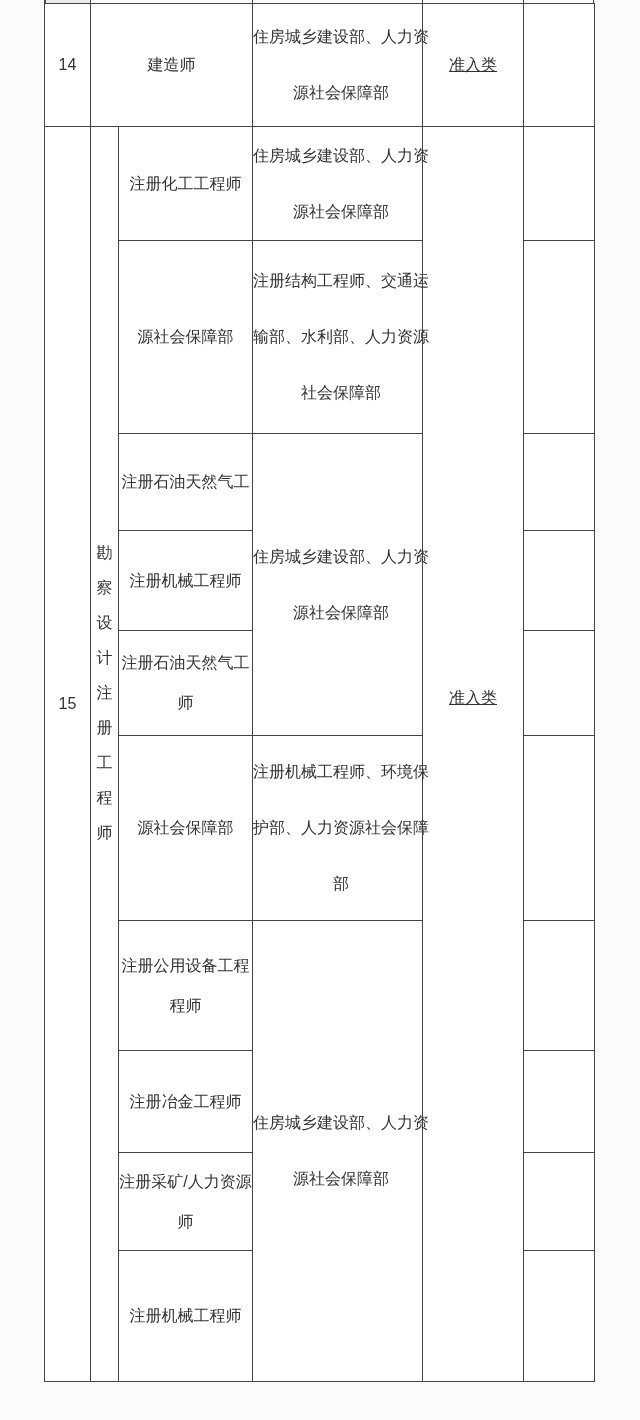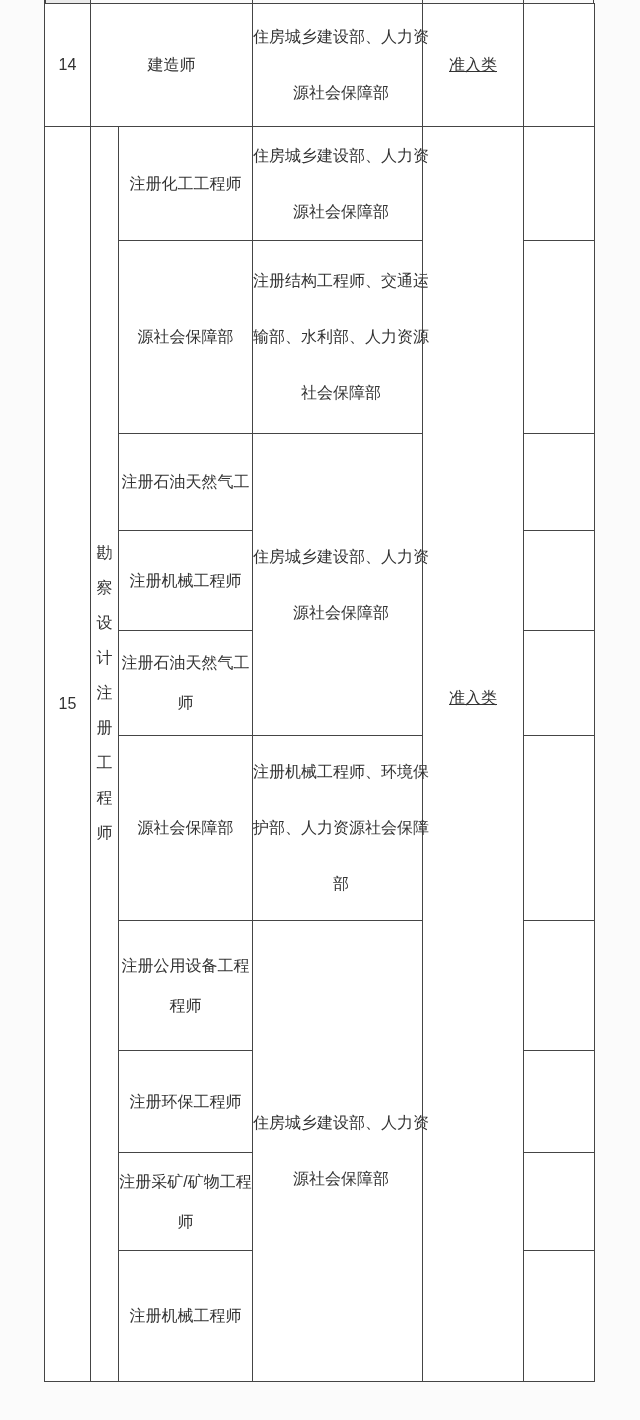--- a/index.html
+++ b/index.html
@@ -165,28 +165,28 @@
       </td>
       <td rowspan="4">
         <span class="cell-text dept-text">住房城乡建设部、人力资
 源社会保障部</span>
       </td>
       <td></td>
     </tr>
 
     <tr class="r8">
       <td>
-        <span class="cell-text name-text">注册环保工程师</span>
+        <span class="cell-text name-text">注册冶金工程师</span>
       </td>
       <td></td>
     </tr>
 
     <tr class="r9">
       <td>
-        <span class="cell-text name-text">注册采矿/矿物工程
+        <span class="cell-text name-text">注册采矿/人力资源
 师</span>
       </td>
       <td></td>
     </tr>
 
     <tr class="r10">
       <td>
         <span class="cell-text name-text">注册机械工程师</span>
       </td>
       <td></td>

